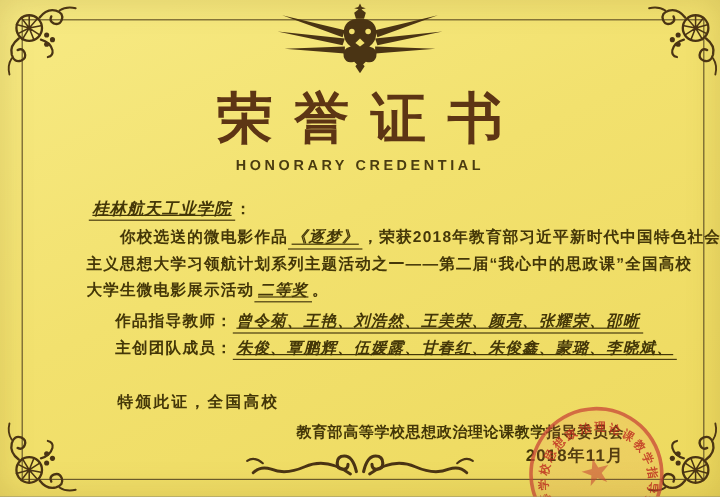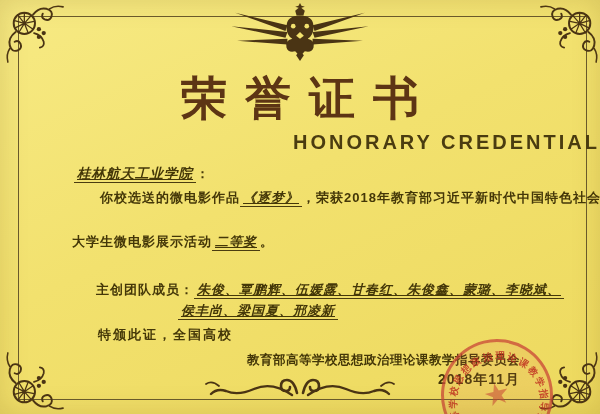--- a/index.html
+++ b/index.html
@@ -25,22 +25,22 @@
   .emblem{position:absolute;left:50%;top:2px;transform:translateX(-50%);width:150px;height:60px;}
   .flourish{position:absolute;left:50%;top:366px;transform:translateX(-50%);width:230px;height:40px;}
 
   .title{
     position:absolute;left:0;right:0;top:68px;text-align:center;
     font-family:"DejaVu Serif","Liberation Serif",serif;
     font-size:46px;font-weight:bold;color:#5d3514;
     letter-spacing:18px;padding-left:18px;
   }
   .subtitle{
-    position:absolute;left:0;right:0;top:131px;text-align:right;
-    font-size:20px;font-weight:bold;color:#4a3c10;letter-spacing:3px;
+    position:absolute;left:0;right:0;top:131px;text-align:center;
+    font-size:12px;font-weight:bold;color:#4a3c10;letter-spacing:3px;
   }
   .bodyline{position:absolute;font-size:13px;font-weight:bold;letter-spacing:1px;white-space:nowrap;}
   .fill{
     font-family:"DejaVu Serif","Liberation Serif",serif;
     font-style:italic;font-weight:600;
     border-bottom:1px solid #4a3c10;padding:0 3px 1px 3px;text-decoration:underline;
   }
   .recipient{left:74px;top:165px;}
   .recipient .fill{font-size:13.5px;}
   .l1{left:100px;top:189px;text-align:right;}
@@ -179,29 +179,30 @@
   <div class="title">荣誉证书</div>
   <div class="subtitle">HONORARY CREDENTIAL</div>
 
   <div class="bodyline recipient">
     <span class="fill">桂林航天工业学院</span><span>：</span>
   </div>
 
   <div class="bodyline l1">
     <span>你校选送的微电影作品</span><span class="fill">《逐梦》</span><span>，荣获2018年教育部习近平新时代中国特色社会</span>
   </div>
+  <div class="bodyline l2">主义思想大学习领航计划系列主题活动之一——第二届“我心中的思政课”全国高校</div>
   <div class="bodyline l3">
     <span>大学生微电影展示活动</span><span class="fill">二等奖</span><span>。</span>
   </div>
 
+  <div class="bodyline advisors">
+    <span>作品指导教师：</span><span class="fill">曾令菊、王艳、刘浩然、王美荣、颜亮、张耀荣、邵晰</span>
+  </div>
   <div class="bodyline team1">
     <span>主创团队成员：</span><span class="fill">朱俊、覃鹏辉、伍媛露、甘春红、朱俊鑫、蒙璐、李晓斌、</span>
-  </div>
-  <div class="bodyline team2">
-    <span class="fill">侯丰尚、梁国夏、邢凌新</span>
   </div>
 
   <div class="bodyline closing">特颁此证，全国高校</div>
   <div class="bodyline issuer">教育部高等学校思想政治理论课教学指导委员会</div>
   <div class="bodyline date">2018年11月</div>
 
   <div class="seal">
     <div class="ring"></div>
     <div class="star">★</div>
     <div>

